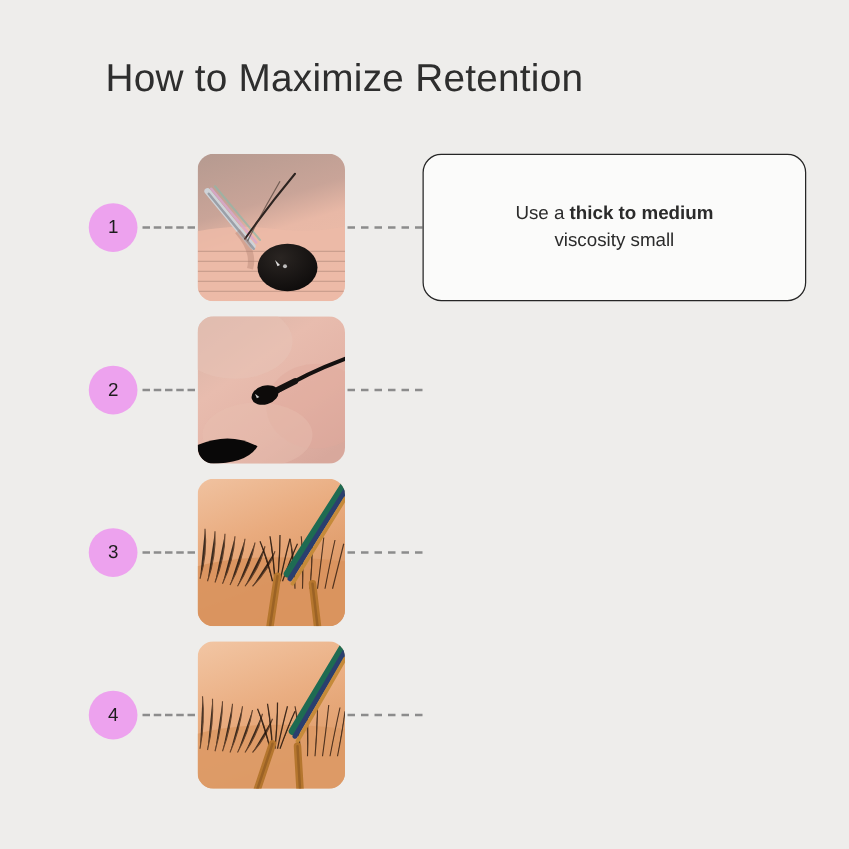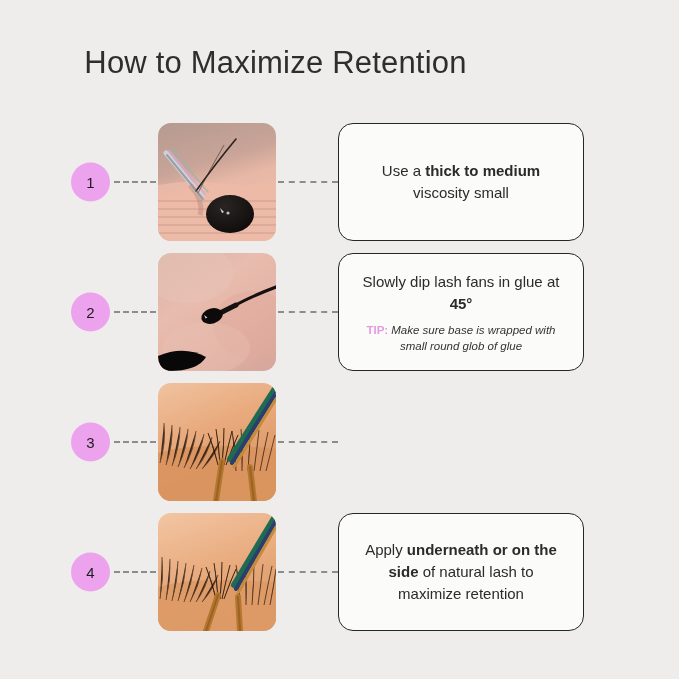--- a/index.html
+++ b/index.html
@@ -84,21 +84,21 @@
     border-radius: 13px;
     overflow: hidden;
   }
   .thumb svg { display: block; width: 118px; height: 118px; }
 
   
   .card {
     position: absolute;
     left: 338px;
     top: 0;
-    width: 246px;
+    width: 307px;
     height: 118px;
     box-sizing: border-box;
     border: 1.3px solid #262626;
     border-radius: 15px;
     background: #fbfbfa;
     display: flex;
     flex-direction: column;
     align-items: center;
     justify-content: center;
     padding: 6px 16px;
@@ -195,28 +195,20 @@
           <ellipse cx="95" cy="72" rx="40" ry="34" fill="#dfa99c" opacity="0.45"></ellipse>
           <ellipse cx="48" cy="95" rx="44" ry="26" fill="#e9c0b2" opacity="0.4"></ellipse>
           <path d="M118 34 Q86 46 64 60" stroke="#141110" stroke-width="3.2" fill="none" stroke-linecap="round"></path>
           <path d="M78 52 Q68 57 60 61" stroke="#141110" stroke-width="5" fill="none" stroke-linecap="round"></path>
           <ellipse cx="54" cy="63" rx="11" ry="7.5" transform="rotate(-17 54 63)" fill="#0d0b0a"></ellipse>
           <path d="M46 62 l3.5 2.5 -2 1 z" fill="#fff" opacity="0.8"></path>
           <path d="M0 103 Q26 92 48 104 Q40 118 10 118 Q0 115 0 103 Z" fill="#090808"></path>
         </svg>
       </div>
       <div class="dash dash-right"></div>
-      <div class="card">
-        <div class="card-main">
-          <span>Slowly dip lash fans in glue at </span><b>45°</b><span></span>
-        </div>
-        <div class="card-tip">
-          <span class="tip-label">TIP:</span><span>Make sure base is wrapped with small round glob of glue</span>
-        </div>
-      </div>
     </div>
 
     <div class="step-row">
       <div class="bubble">3</div>
       <div class="dash dash-left"></div>
       <div class="thumb">
         <svg viewBox="0 0 118 118" xmlns="http://www.w3.org/2000/svg">
           <defs>
             <linearGradient id="mat3" x1="0" y1="0" x2="0.4" y2="1">
               <stop offset="0" stop-color="#f0c2a0"></stop>
@@ -305,21 +297,16 @@
           <path d="M118 2 L76 72" stroke="#1e6b52" stroke-width="6" stroke-linecap="round"></path>
           <path d="M118 8 L78 76" stroke="#2a3f6e" stroke-width="4" stroke-linecap="round"></path>
           <path d="M118 14 L80 80" stroke="#c58a3a" stroke-width="3" stroke-linecap="round"></path>
           <path d="M60 82 L48 118" stroke="#b5762e" stroke-width="6" stroke-linecap="round"></path>
           <path d="M60 82 L48 118" stroke="#8a5620" stroke-width="2" stroke-linecap="round" opacity="0.6"></path>
           <path d="M80 84 L82 118" stroke="#b5762e" stroke-width="6" stroke-linecap="round"></path>
           <path d="M80 84 L82 118" stroke="#8a5620" stroke-width="2" stroke-linecap="round" opacity="0.6"></path>
         </svg>
       </div>
       <div class="dash dash-right"></div>
-      <div class="card">
-        <div class="card-main">
-          <span>Apply </span><b>underneath or on the side</b><span> of natural lash to maximize retention</span>
-        </div>
-      </div>
     </div>
 
   </div>
 </div>
 
 </body></html>

